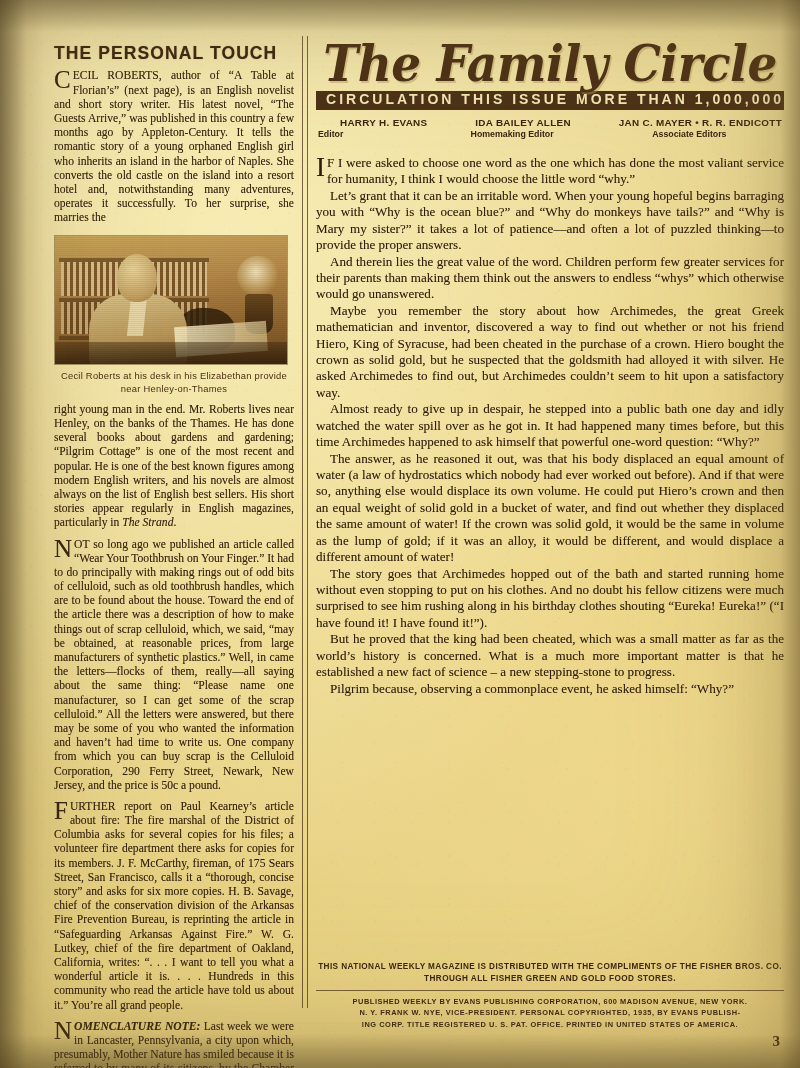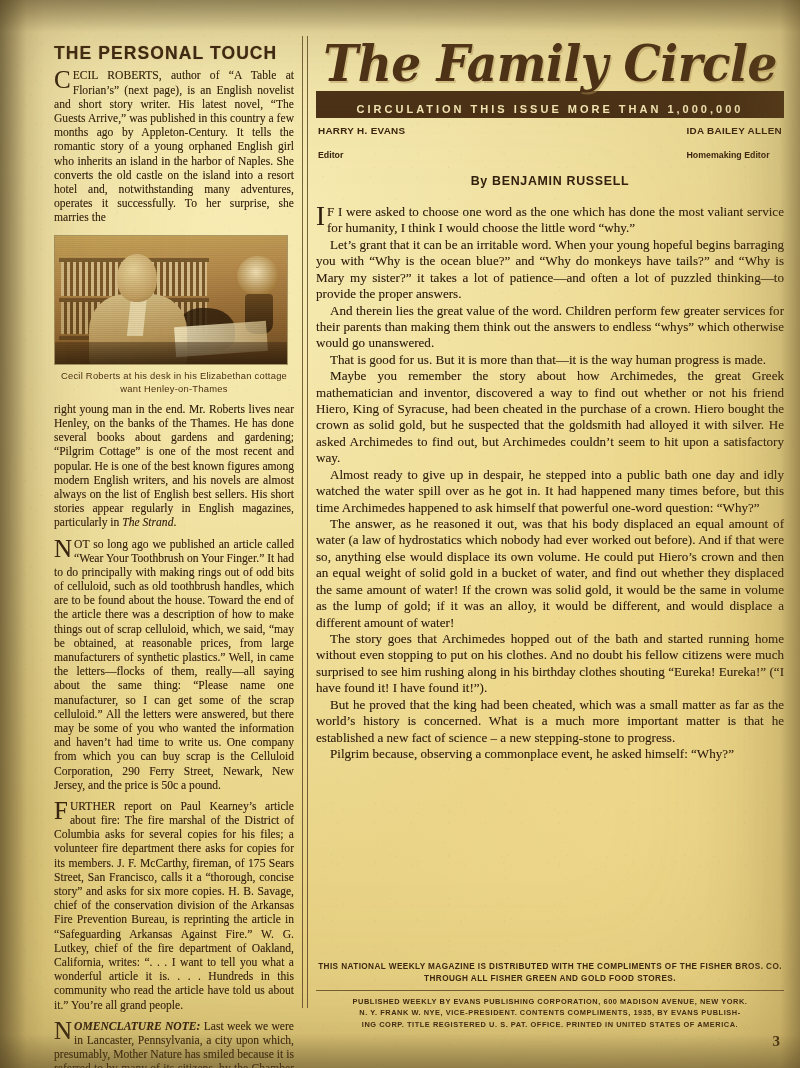--- a/index.html
+++ b/index.html
@@ -224,49 +224,50 @@
     line-height: 1;
     text-align: center;
     padding: 4px 0 2px 0;
     text-shadow: 1.5px 1.5px 0 rgba(180,150,90,0.45);
     transform: scaleY(1.08);
   }
   .circ-bar {
     background: #4a3016;
     color: #f4e7b4;
     font-family: "Liberation Sans", sans-serif;
-    font-size: 11px;
+    font-size: 14px;
     font-weight: bold;
     letter-spacing: 3.0px;
-    text-align: center;
-    padding: 12px 0 3px 0;
+    text-align: right;
+    padding: 0 0 3px 0;
     margin-top: 2px;
   }
   .editors-row {
     display: flex;
     justify-content: space-between;
     margin-top: 7px;
     padding: 0 2px;
   }
   .ed {
-    text-align: left;
+    text-align: center;
     font-family: "Liberation Sans", sans-serif;
     color: #3a2410;
   }
   .ed .n {
     font-size: 9.9px;
     font-weight: bold;
     letter-spacing: 0.3px;
     display: block;
+    margin-left: 22px;
   }
   .ed .t {
     font-size: 8.8px;
     font-weight: bold;
     display: block;
-    margin-top: 14px;
+    margin-top: 1px;
   }
   .ed.first { text-align: left; }
   .why-title {
     text-align: center;
     margin-top: 22px;
     font-family: "DejaVu Serif", serif;
     font-style: italic;
     font-weight: bold;
     font-size: 40px;
     color: #4a2d12;
@@ -374,21 +375,21 @@
           <div class="dark-obj"></div>
           <div class="man-body"></div>
           <div class="lapel"></div>
           <div class="man-head"></div>
           <div class="papers"></div>
           <div class="desk"></div>
           <div class="photo-tone"></div>
         </div>
       </div>
 
-      <div class="caption">Cecil Roberts at his desk in his Elizabethan cottage want Henley-on-Thames</div>
+      <div class="caption">Cecil Roberts at his desk in his Elizabethan provide near Henley-on-Thames</div>
 
       <p class="lcol-p"><span>right young man in the end. Mr. Roberts lives near Henley, on the banks of the Thames. He has done several books about gardens and gardening; “Pilgrim Cottage” is one of the most recent and popular. He is one of the best known figures among modern English writers, and his novels are almost always on the list of English best sellers. His short stories appear regularly in English magazines, particularly in </span><span class="ital">The Strand</span><span>.</span></p>
 
       <p class="lcol-p dropcap-wrap"><span class="dropcap">N</span><span>OT so long ago we published an article called “Wear Your Toothbrush on Your Finger.” It had to do principally with making rings out of odd bits of celluloid, such as old toothbrush handles, which are to be found about the house. Toward the end of the article there was a description of how to make things out of scrap celluloid, which, we said, “may be obtained, at reasonable prices, from large manufacturers of synthetic plastics.” Well, in came the letters—flocks of them, really—all saying about the same thing: “Please name one manufacturer, so I can get some of the scrap celluloid.” All the letters were answered, but there may be some of you who wanted the information and haven’t had time to write us. One company from which you can buy scrap is the Celluloid Corporation, 290 Ferry Street, Newark, New Jersey, and the price is 50c a pound.</span></p>
 
       <p class="lcol-p dropcap-wrap"><span class="dropcap">F</span><span>URTHER report on Paul Kearney’s article about fire: The fire marshal of the District of Columbia asks for several copies for his files; a volunteer fire department there asks for copies for its members. J. F. McCarthy, fireman, of 175 Sears Street, San Francisco, calls it a “thorough, concise story” and asks for six more copies. H. B. Savage, chief of the conservation division of the Arkansas Fire Prevention Bureau, is reprinting the article in “Safeguarding Arkansas Against Fire.” W. G. Lutkey, chief of the fire department of Oakland, California, writes: “. . . I want to tell you what a wonderful article it is. . . . Hundreds in this community who read the article have told us about it.” You’re all grand people.</span></p>
 
       <p class="lcol-p dropcap-wrap"><span class="dropcap">N</span><span class="smallcapsrun">OMENCLATURE NOTE:</span><span> Last week we were in Lancaster, Pennsylvania, a city upon which, presumably, Mother Nature has smiled because it is referred to by many of its citizens, by the Chamber of Commerce, and regularly on page one of a local newspaper as “The Garden Spot of the World.” Oh, yes—and on a large sign which stands before a large factory just outside town. The sign reads, “THE HOME OF GARDEN SPOT BOLOGNA.”</span></p>
     </div>
 
@@ -403,44 +404,46 @@
 
       <div class="editors-row">
         <div class="ed first">
           <span class="n">HARRY H. EVANS</span>
           <span class="t">Editor</span>
         </div>
         <div class="ed">
           <span class="n">IDA BAILEY ALLEN</span>
           <span class="t">Homemaking Editor</span>
         </div>
+        <div class="ed">
+          <span class="n">JAN C. MAYER  •  R. R. ENDICOTT</span>
+          <span class="t">Associate Editors</span>
+        </div>
       </div>
 
-      <div class="byline">By BENJAMIN RUSSELL</div>
 
       <div class="rcol-body">
         <p class="rcol-p first"><span class="dropcap-r">I</span><span>F I were asked to choose one word as the one which has done the most valiant service for humanity, I think I would choose the little word “why.”</span></p>
         <p class="rcol-p">Let’s grant that it can be an irritable word. When your young hopeful begins barraging you with “Why is the ocean blue?” and “Why do monkeys have tails?” and “Why is Mary my sister?” it takes a lot of patience—and often a lot of puzzled thinking—to provide the proper answers.</p>
         <p class="rcol-p">And therein lies the great value of the word. Children perform few greater services for their parents than making them think out the answers to endless “whys” which otherwise would go unanswered.</p>
-        <p class="rcol-p">That is good for us. But it is more than that—it is the way human progress is made.</p>
         <p class="rcol-p">Maybe you remember the story about how Archimedes, the great Greek mathematician and inventor, discovered a way to find out whether or not his friend Hiero, King of Syracuse, had been cheated in the purchase of a crown. Hiero bought the crown as solid gold, but he suspected that the goldsmith had alloyed it with silver. He asked Archimedes to find out, but Archimedes couldn’t seem to hit upon a satisfactory way.</p>
         <p class="rcol-p">Almost ready to give up in despair, he stepped into a public bath one day and idly watched the water spill over as he got in. It had happened many times before, but this time Archimedes happened to ask himself that powerful one-word question: “Why?”</p>
         <p class="rcol-p">The answer, as he reasoned it out, was that his body displaced an equal amount of water (a law of hydrostatics which nobody had ever worked out before). And if that were so, anything else would displace its own volume. He could put Hiero’s crown and then an equal weight of solid gold in a bucket of water, and find out whether they displaced the same amount of water! If the crown was solid gold, it would be the same in volume as the lump of gold; if it was an alloy, it would be different, and would displace a different amount of water!</p>
         <p class="rcol-p">The story goes that Archimedes hopped out of the bath and started running home without even stopping to put on his clothes. And no doubt his fellow citizens were much surprised to see him rushing along in his birthday clothes shouting “Eureka! Eureka!” (“I have found it! I have found it!”).</p>
         <p class="rcol-p">But he proved that the king had been cheated, which was a small matter as far as the world’s history is concerned. What is a much more important matter is that he established a new fact of science – a new stepping-stone to progress.</p>
         <p class="rcol-p">Pilgrim because, observing a commonplace event, he asked himself: “Why?”</p>
       </div>
     </div>
 
     <div class="footer">
       <div class="footer-note">THIS NATIONAL WEEKLY MAGAZINE IS DISTRIBUTED WITH THE COMPLIMENTS OF THE FISHER BROS. CO.</div>
       <div class="footer-note">THROUGH ALL FISHER GREEN AND GOLD FOOD STORES.</div>
       <div class="footer-rule"></div>
       <div class="colophon">PUBLISHED WEEKLY BY EVANS PUBLISHING CORPORATION, 600 MADISON AVENUE, NEW YORK.</div>
-      <div class="colophon">N. Y. FRANK W. NYE, VICE-PRESIDENT. CONTENTS COMPLIMENTS, 1935, BY EVANS PUBLISH-</div>
+      <div class="colophon">N. Y. FRANK W. NYE, VICE-PRESIDENT. PERSONAL COPYRIGHTED, 1935, BY EVANS PUBLISH-</div>
       <div class="colophon">ING CORP. TITLE REGISTERED U. S. PAT. OFFICE. PRINTED IN UNITED STATES OF AMERICA.</div>
       <div class="folio">3</div>
     </div>
 
   </div>
 
   <div class="grain"></div>
   <div class="vignette"></div>
   <div class="edge-dark-left"></div>
   <div class="edge-dark-top"></div>

